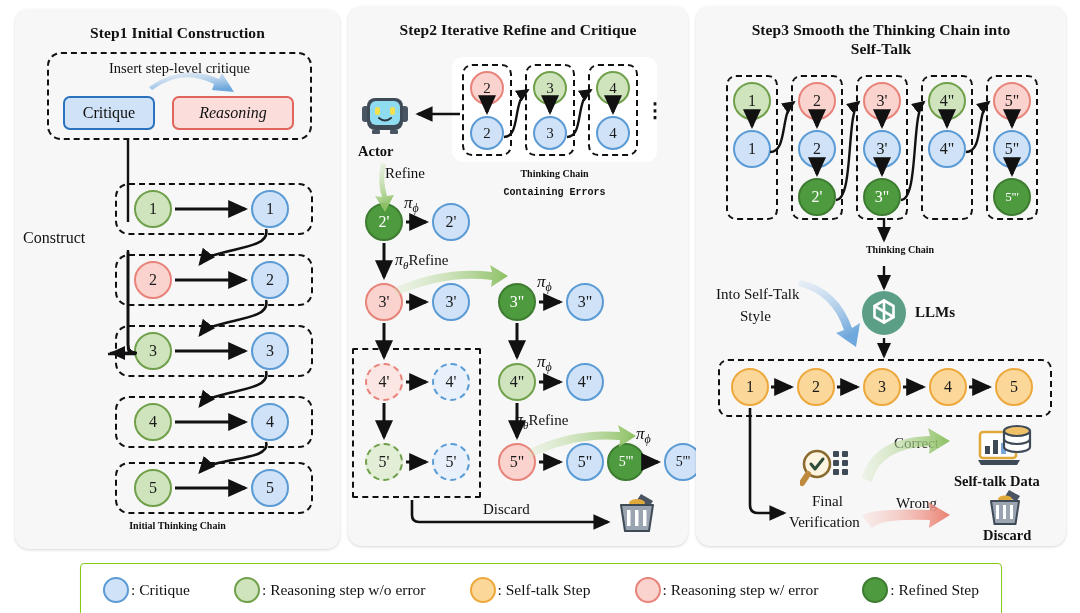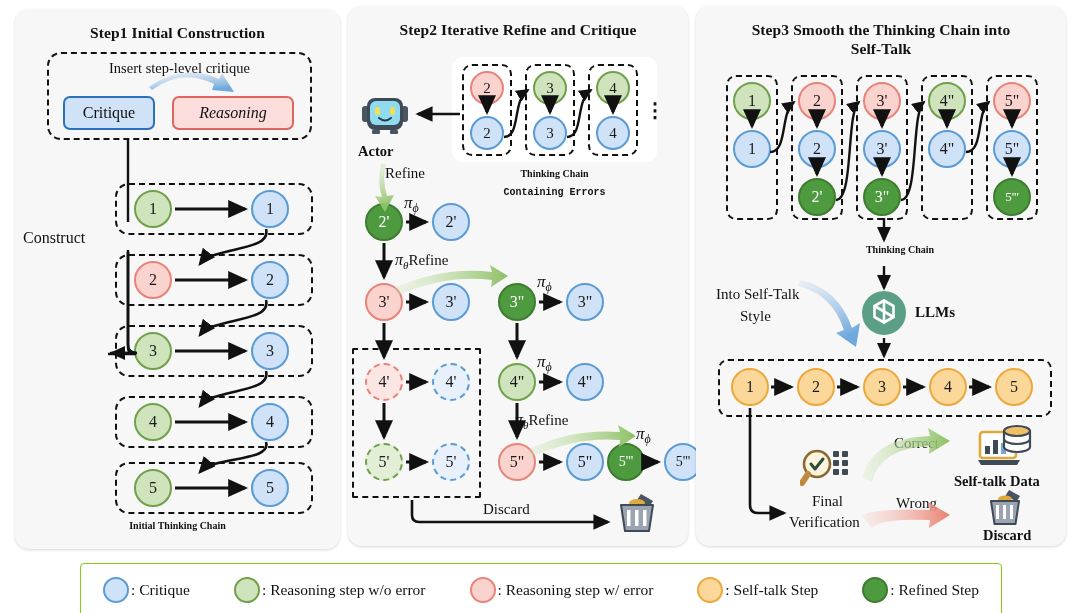--- a/index.html
+++ b/index.html
@@ -477,26 +477,26 @@
   <div id="legend">
     <div class="leg-item">
       <span class="leg-dot" style="background:#cfe2f7;border-color:#5b9bd5;"></span>
       <span class="leg-txt">: Critique</span>
     </div>
     <div class="leg-item">
       <span class="leg-dot" style="background:#cfe3bd;border-color:#70a04a;"></span>
       <span class="leg-txt">: Reasoning step w/o error</span>
     </div>
     <div class="leg-item">
+      <span class="leg-dot" style="background:#fbd79a;border-color:#eda83c;"></span>
+      <span class="leg-txt">: Self-talk Step</span>
+    </div>
+    <div class="leg-item">
       <span class="leg-dot" style="background:#fad3cf;border-color:#e8837a;"></span>
       <span class="leg-txt">: Reasoning step w/ error</span>
-    </div>
-    <div class="leg-item">
-      <span class="leg-dot" style="background:#fbd79a;border-color:#eda83c;"></span>
-      <span class="leg-txt">: Self-talk Step</span>
     </div>
     <div class="leg-item">
       <span class="leg-dot" style="background:#4e9a3e;border-color:#3d7c31;"></span>
       <span class="leg-txt">: Refined Step</span>
     </div>
   </div>
 
 </div>
 
 </body></html>

